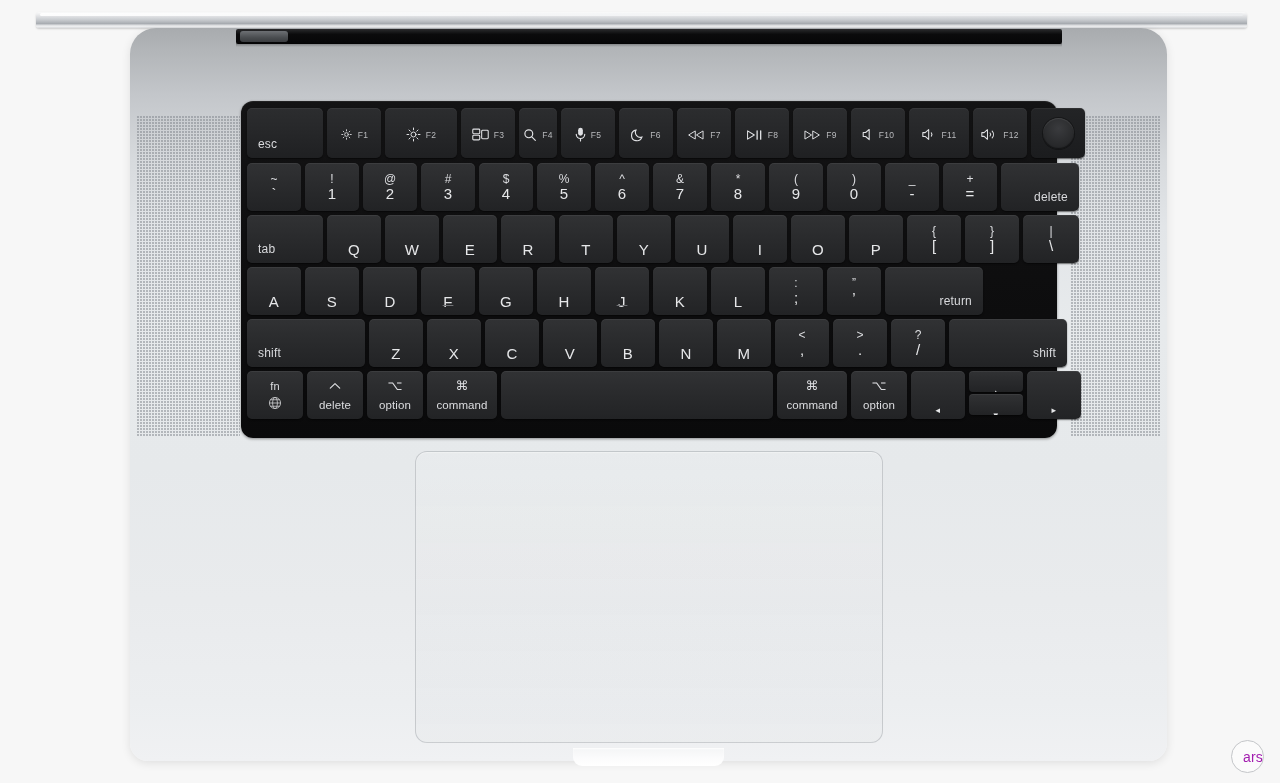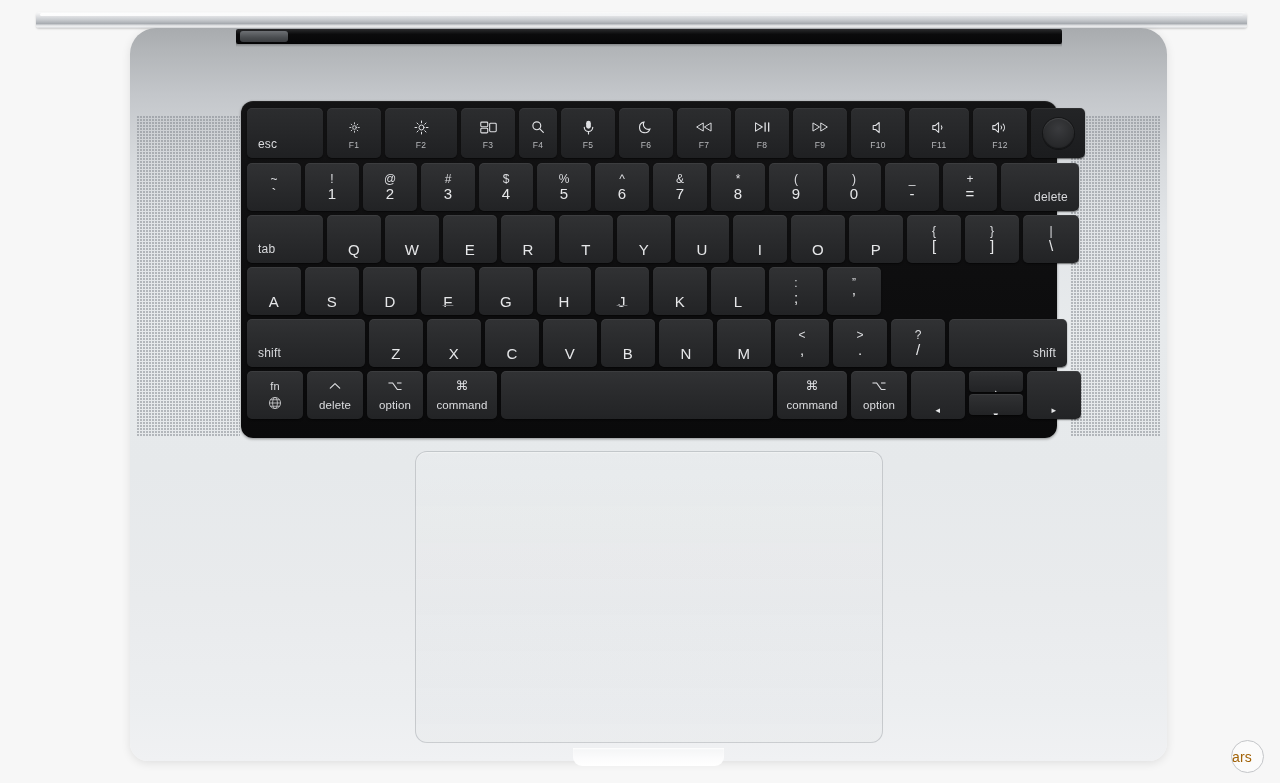--- a/index.html
+++ b/index.html
@@ -185,21 +185,21 @@
   }
 
   
   .key.corner-bl { justify-content: flex-start; align-items: flex-end; padding: 0 0 7px 11px; }
   .key.corner-br { justify-content: flex-end;  align-items: flex-end; padding: 0 11px 7px 0; }
   .key.corner-bl .lbl-main,
   .key.corner-br .lbl-main { font-size: 12px; letter-spacing: .2px; color: #d9dadd; }
 
   
   .key.fnkey {
-    flex-direction: column;
+    flex-direction: row;
     justify-content: center;
     gap: 5px;
     padding-top: 3px;
   }
   .key.fnkey .fn-icon {
     height: 15px;
     display: flex; align-items: center; justify-content: center;
     color: #dfe0e3;
   }
   .key.fnkey .fn-lbl {
@@ -299,22 +299,22 @@
   }
 
   
   #watermark {
     position: absolute;
     right: 16px;
     bottom: 10px;
     width: 33px; height: 33px;
     border-radius: 50%;
     border: 1.5px solid #c4c6c9;
-    display: flex; align-items: center; justify-content: flex-start;
-    color: #a16207;
+    display: flex; align-items: center; justify-content: flex-end;
+    color: #a21caf;
     font-size: 14px;
     letter-spacing: .2px;
     background: rgba(255,255,255,0.5);
   }
 
   svg { display: block; }
 </style>
 </head>
 <body>
 
@@ -602,20 +602,23 @@
       <div class="key" style="width:54px">
         <span class="lbl-main">L</span>
         </div>
       <div class="key dual" style="width:54px">
         <span class="lbl-top">:</span>
         <span class="lbl-bot">;</span>
       </div>
       <div class="key dual" style="width:54px">
         <span class="lbl-top">”</span>
         <span class="lbl-bot">’</span>
+      </div>
+      <div class="key corner-br" style="width:98px">
+        <span class="lbl-main">return</span>
       </div>
     </div>
 
     <div class="krow">
       <div class="key corner-bl" style="width:118px">
         <span class="lbl-main">shift</span>
       </div>
       <div class="key" style="width:54px">
         <span class="lbl-main">Z</span>
         </div>

